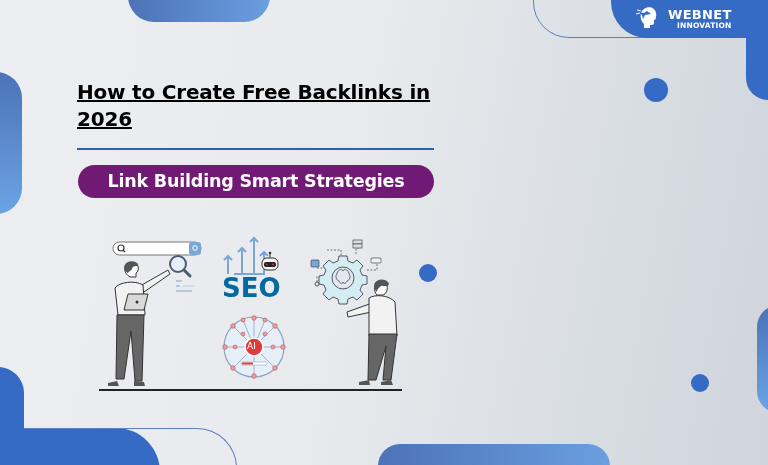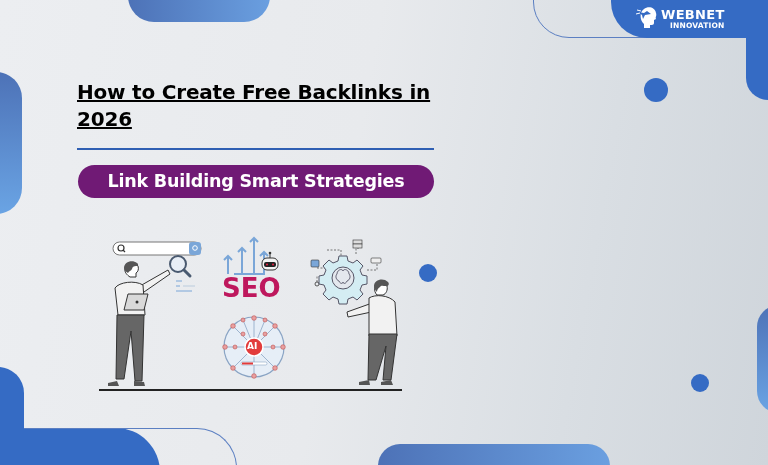--- a/index.html
+++ b/index.html
@@ -6,25 +6,25 @@
   body{width:768px;height:465px;overflow:hidden;position:relative;
     background:linear-gradient(100deg,#eceef1 0%,#e8eaed 45%,#d9dee3 75%,#cfd5db 100%);
     font-family:"DejaVu Sans","Liberation Sans",sans-serif;}
   .abs{position:absolute;}
   .blob{position:absolute;background:linear-gradient(90deg,#4d72b7 0%,#6a9fe0 100%);}
   .solid{background:#356bc4;}
   .dot{position:absolute;border-radius:50%;background:#356bc4;}
   .title{position:absolute;left:77px;top:79px;width:360px;color:#000000;font-weight:bold;font-size:20px;line-height:27px;letter-spacing:-0.2px;text-decoration:underline;}
   .rule{position:absolute;left:77px;top:148px;width:357px;height:2px;background:#2f5fb3;}
   .pill{position:absolute;left:78px;top:165px;width:356px;height:33px;border-radius:17px;background:#701a75;color:#fff;font-weight:bold;font-size:17.5px;line-height:33px;text-align:center;letter-spacing:-0.2px;}
-  .logo{position:absolute;left:636px;top:6px;display:flex;align-items:center;gap:1px;color:#fff;}
+  .logo{position:absolute;left:636px;top:6px;display:flex;align-items:center;gap:8px;color:#fff;}
   .logo .t1{font-weight:bold;font-size:13px;line-height:13px;letter-spacing:0.3px;}
   .logo .t2{font-weight:bold;font-size:7.5px;line-height:9px;letter-spacing:0.2px;text-align:right;}
   .ground{position:absolute;left:99px;top:389px;width:303px;height:1.5px;background:#222;}
-  .seo{position:absolute;left:222px;top:273px;font-weight:bold;font-size:26px;color:#be185d;letter-spacing:0px;font-family:"DejaVu Sans",sans-serif;}
+  .seo{position:absolute;left:222px;top:273px;font-weight:bold;font-size:26px;color:#0369a1;letter-spacing:0px;font-family:"DejaVu Sans",sans-serif;}
 </style>
 </head>
 <body>
 
 <div class="blob" style="left:128px;top:-30px;width:142px;height:52px;border-radius:0 0 26px 26px;"></div>
 <div class="blob" style="left:-30px;top:72px;width:52px;height:142px;border-radius:0 26px 26px 0;background:linear-gradient(180deg,#4d72b7,#6aa4e4);"></div>
 <div class="abs" style="left:533px;top:-30px;width:260px;height:66px;border:1.5px solid #5b7fc2;border-radius:0 0 0 36px;"></div>
 <div class="abs solid" style="left:611px;top:-10px;width:180px;height:48px;border-radius:0 0 0 36px;"></div>
 <div class="abs solid" style="left:746px;top:0px;width:40px;height:100px;border-radius:0 0 0 22px;"></div>
 <div class="blob" style="left:757px;top:305px;width:40px;height:108px;border-radius:22px 0 0 22px;background:linear-gradient(180deg,#4d72b7,#6aa4e4);"></div>
@@ -136,21 +136,21 @@
         <circle cx="46" cy="8" r="2"></circle>
       <circle cx="16" cy="35" r="2"></circle>
         <circle cx="54" cy="35" r="2"></circle>
       <circle cx="24" cy="22" r="2"></circle>
         <circle cx="46" cy="22" r="2"></circle>
     </g>
     <circle cx="35" cy="35" r="9" fill="#e23b3b" stroke="#fff" stroke-width="1.5"></circle>
     <rect x="22" y="50" width="26" height="3" rx="1.5" fill="#fff" stroke="#8aa4c4" stroke-width="0.6"></rect>
     <rect x="23" y="50.5" width="11" height="2" fill="#e23b3b"></rect>
   </svg>
-  <span class="abs" style="left:28px;top:29px;font-size:9px;font-weight:bold;color:#fff;">AI</span>
+  <span class="abs" style="left:28px;top:29px;font-size:9px;font-weight:normal;color:#fff;">AI</span>
 </div>
 
 <div class="abs" style="left:303px;top:236px;width:105px;height:154px;">
   <svg width="105" height="154" viewBox="0 0 105 154">
 
     <g stroke="#555" stroke-width="0.8" stroke-dasharray="2 1.5" fill="none">
       <path d="M24 14h14v10"></path>
         <path d="M53 18v-6h4"></path>
         <path d="M74 28v6h-10"></path>
       <path d="M14 32h10"></path>

